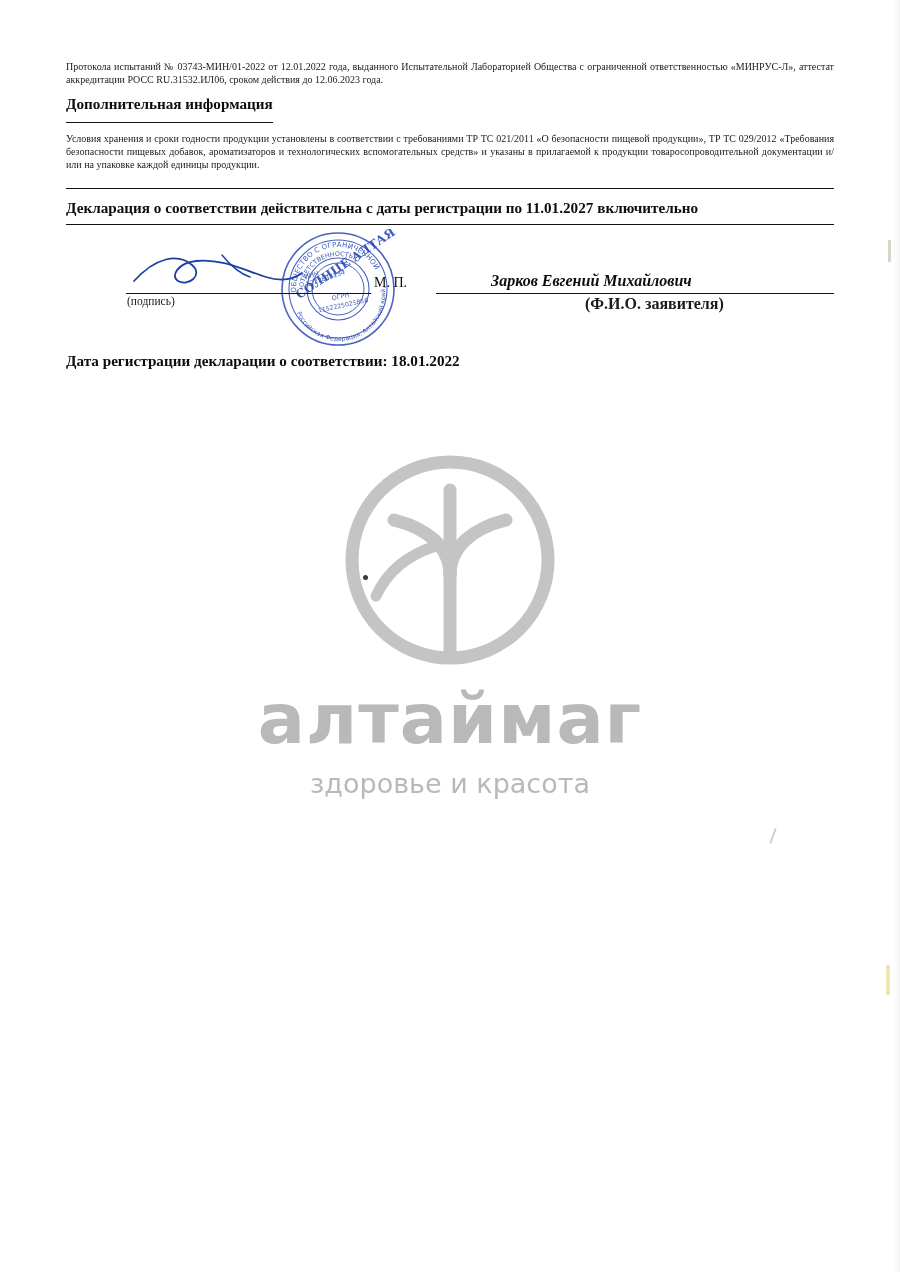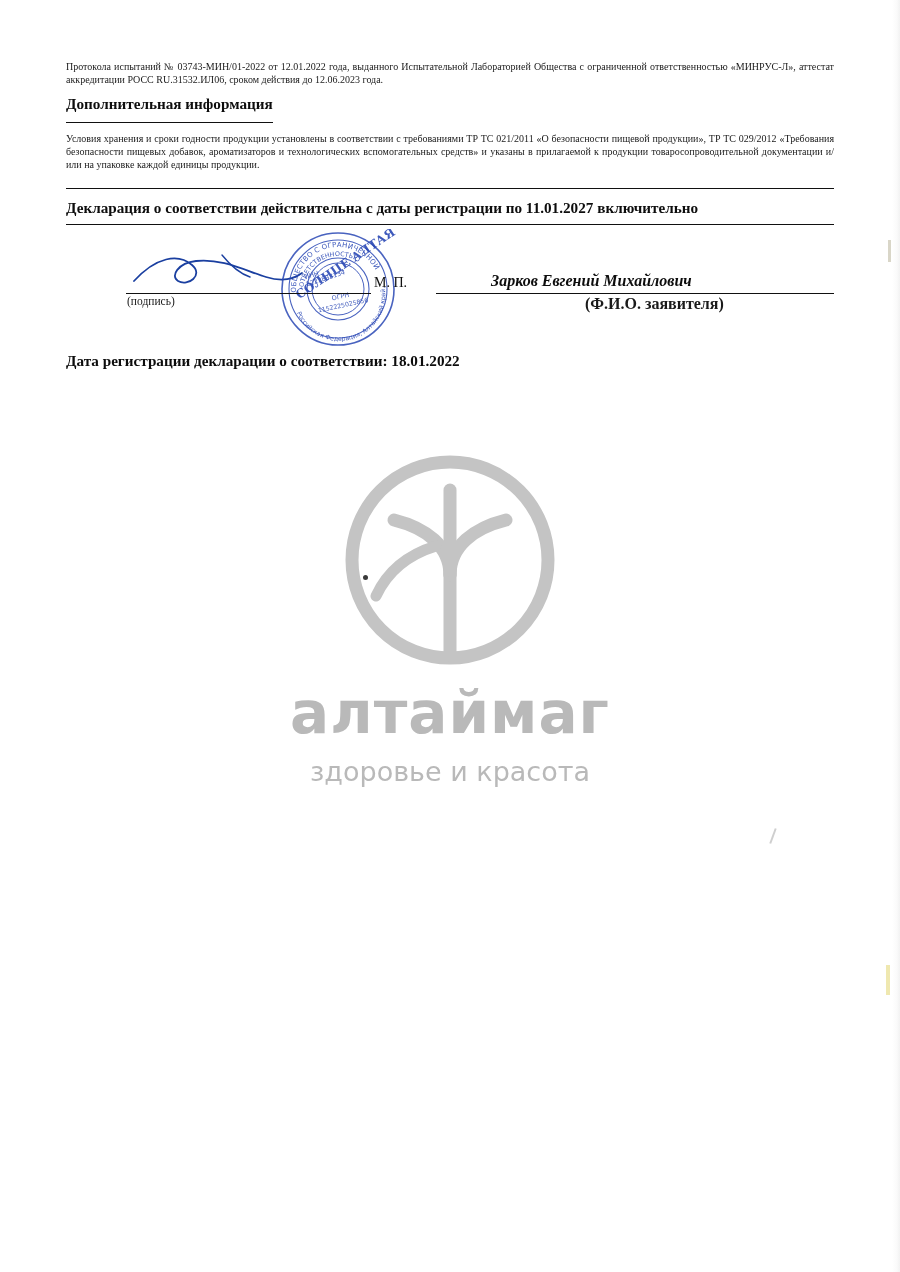--- a/index.html
+++ b/index.html
@@ -159,21 +159,21 @@
     width: 900px;
     text-align: center;
     pointer-events: none;
   }
   .wm-mark {
     display: block;
     margin: 0 auto;
   }
   .wm-title {
     font-family: "DejaVu Sans", sans-serif;
-    font-size: 58px;
+    font-size: 70px;
     font-weight: bold;
     color: #b9b9b9;
     letter-spacing: 1px;
     line-height: 1;
     margin-top: 14px;
     text-align: center;
   }
   .wm-sub {
     font-family: "DejaVu Sans", sans-serif;
     font-size: 27px;

